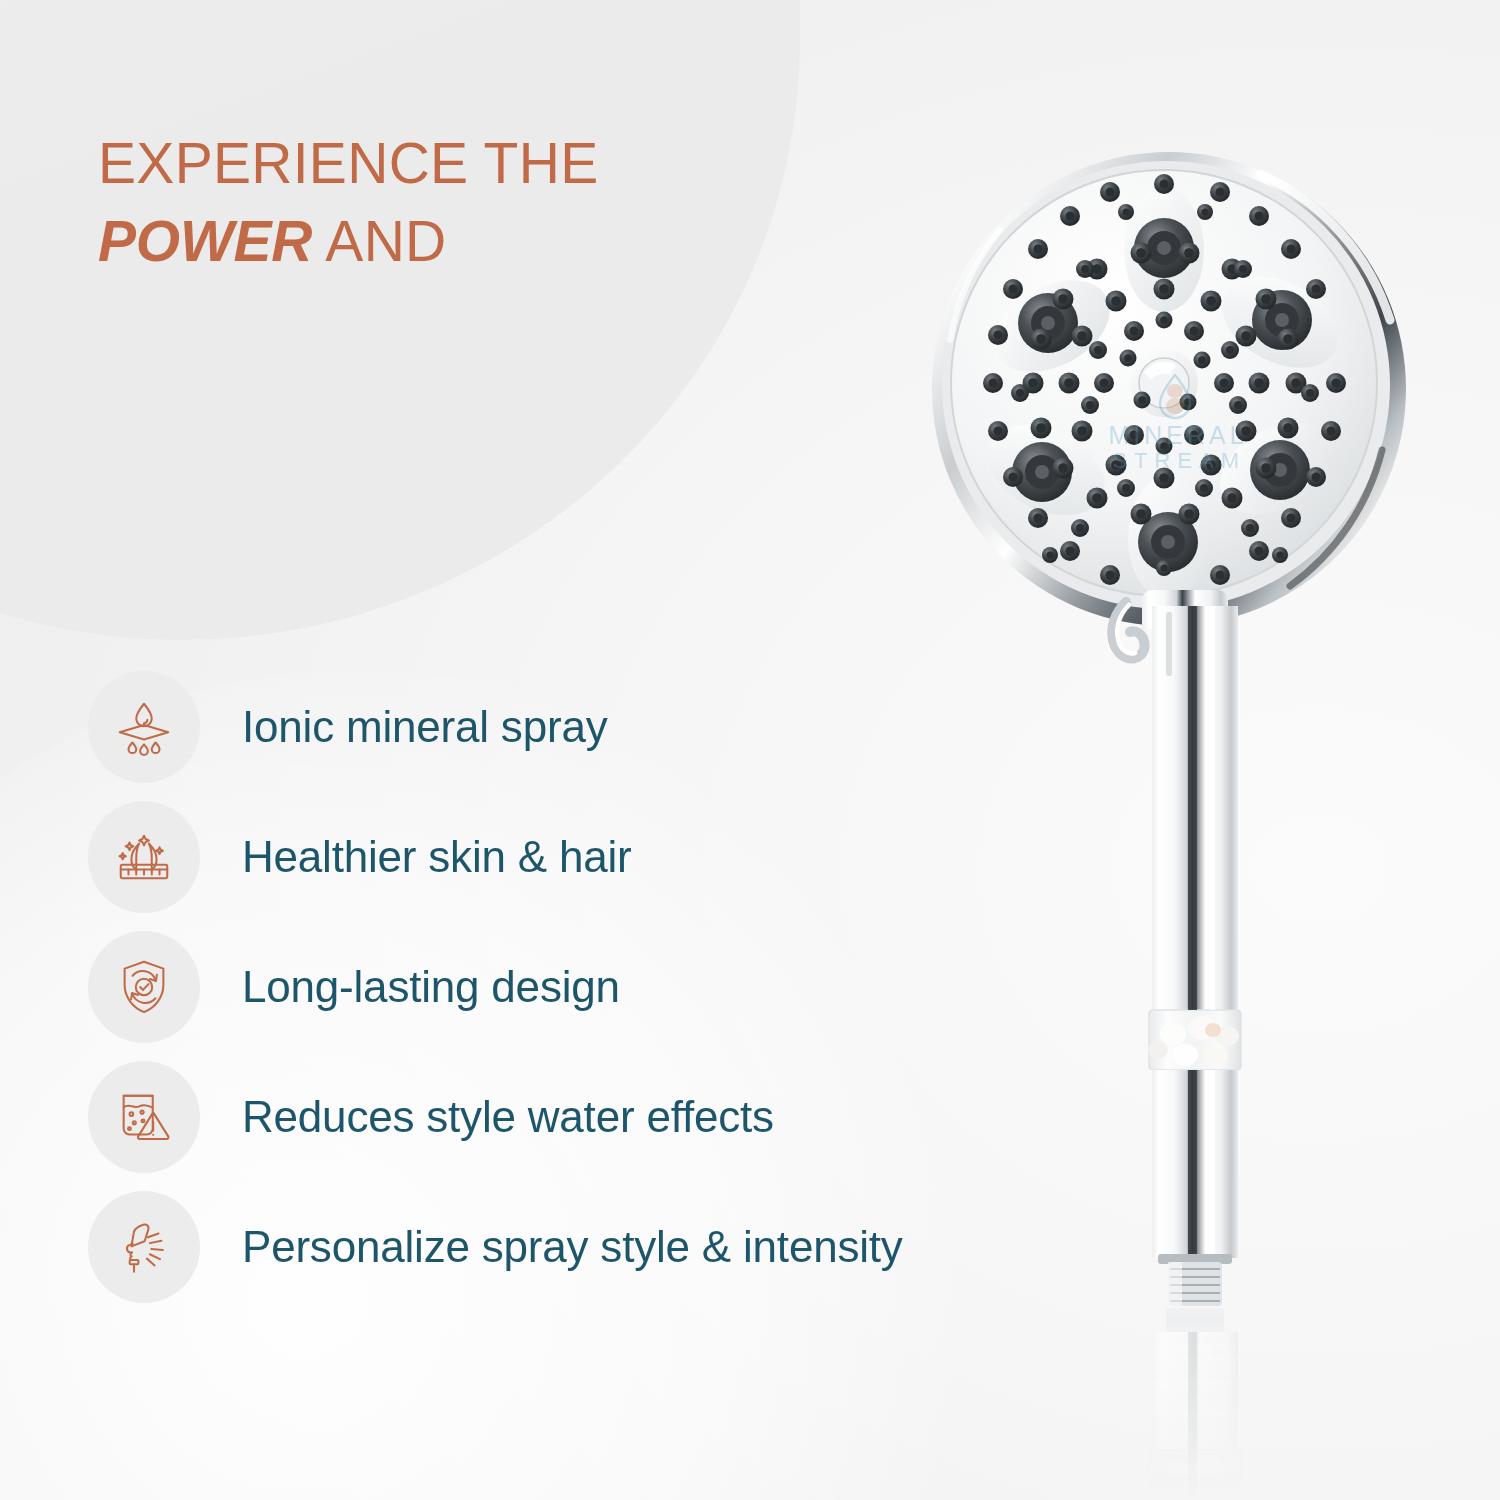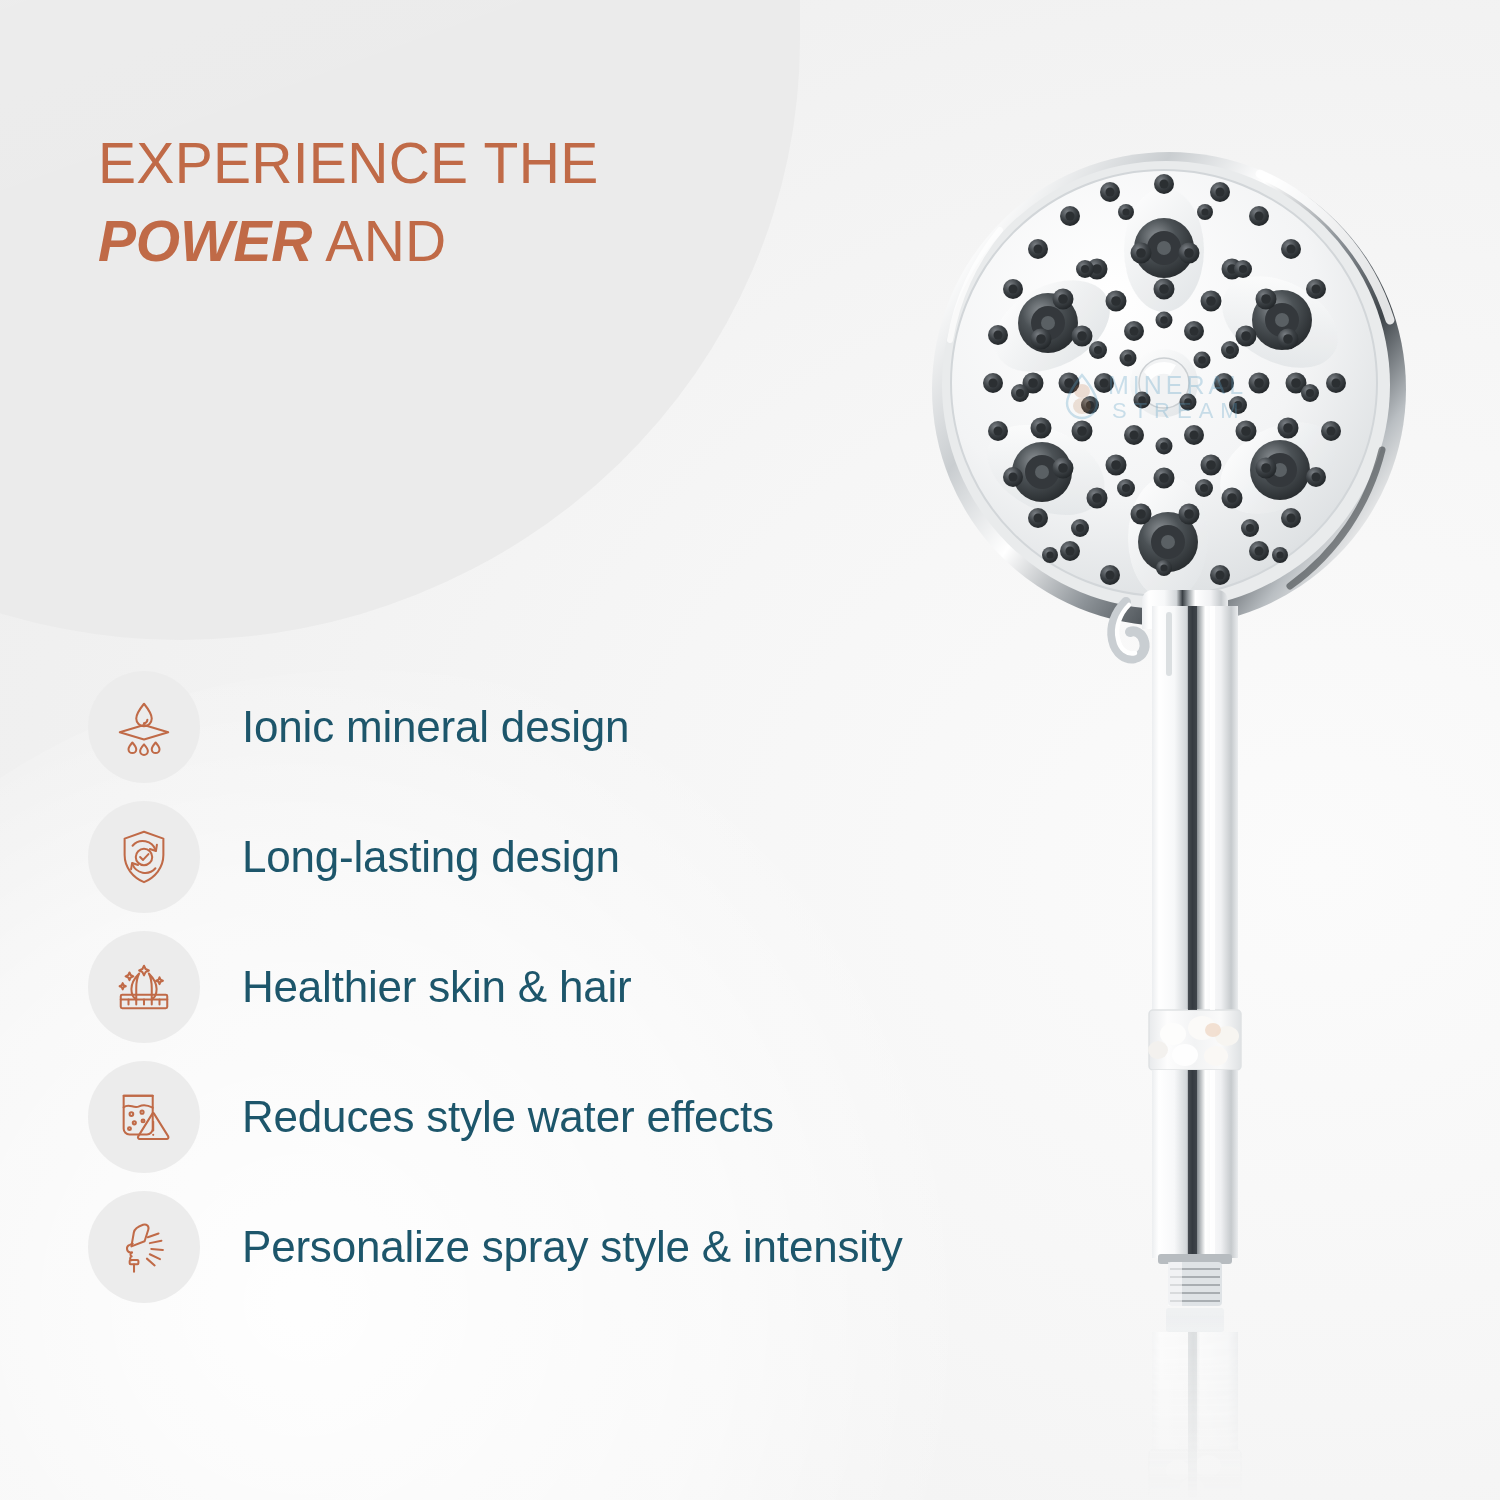--- a/index.html
+++ b/index.html
@@ -133,21 +133,21 @@
   .watermark {
     position: absolute;
     left: 1062px;
     top: 372px;
     width: 232px;
     height: 84px;
     z-index: 6;
     pointer-events: none;
     opacity: 0.30;
   }
-  .wm-row { display: flex; align-items: center; }
+  .wm-row { display: flex; align-items: center; flex-direction: column; }
   .wm-mark {
     width: 40px; height: 50px;
     position: relative;
     margin-right: 6px;
     flex: 0 0 40px;
   }
   .wm-text {
     color: #5b9fc4;
     font-size: 25px;
     letter-spacing: 4px;
@@ -175,53 +175,53 @@
       <div class="feature-icon-wrap">
         <svg viewBox="0 0 64 64" fill="none" stroke="#c06a47" stroke-width="2.1" stroke-linecap="round" stroke-linejoin="round">
           <path d="M32 8c0 0-8 10-8 15.2A8 8 0 0 0 40 23.2C40 18 32 8 32 8z"></path>
           <path d="M35.5 24.5a3.6 3.6 0 0 1-3.6 3.6"></path>
           <path d="M32 30 7 37.5 32 45l25-7.5L32 30z"></path>
           <path d="M20 48c0 0-4 4.6-4 6.9a4 4 0 0 0 8 0C24 52.6 20 48 20 48z"></path>
           <path d="M32 50c0 0-4 4.6-4 6.9a4 4 0 0 0 8 0C36 54.6 32 50 32 50z"></path>
           <path d="M44 48c0 0-4 4.6-4 6.9a4 4 0 0 0 8 0C48 52.6 44 48 44 48z"></path>
         </svg>
       </div>
-      <div class="feature-label">Ionic mineral design</div>
-    </div>
-
-    <div class="feature">
-      <div class="feature-icon-wrap">
-        <svg viewBox="0 0 64 64" fill="none" stroke="#c06a47" stroke-width="2.1" stroke-linecap="round" stroke-linejoin="round">
-          <path d="M32 6 12 13v17c0 13 8.6 23 20 28 11.4-5 20-15 20-28V13L32 6z"></path>
-          <path d="M44 25a14 14 0 0 0-23.8-4.6"></path>
-          <path d="M20 39a14 14 0 0 0 23.8 4.6"></path>
-          <path d="M45.3 19.4 44.3 25.8l-6.2-2.1"></path>
-          <path d="M18.7 44.6l1-6.4 6.2 2.1"></path>
-          <circle cx="32" cy="32" r="8.5"></circle>
-          <path d="m28 32 3 3 5.6-6"></path>
-        </svg>
-      </div>
-      <div class="feature-label">Long-lasting design</div>
+      <div class="feature-label">Ionic mineral spray</div>
     </div>
 
     <div class="feature">
       <div class="feature-icon-wrap">
         <svg viewBox="0 0 64 64" fill="none" stroke="#c06a47" stroke-width="2.1" stroke-linecap="round" stroke-linejoin="round">
           <rect x="8" y="40" width="48" height="14" rx="1.5"></rect>
           <path d="M8 45h48"></path>
           <path d="M24 50V45M32 50V45M40 50V45M16 50V45M48 50V45"></path>
           <path d="M24 45V33c0-6 1-11 3-15-4 4-8 9-8 16 0 5 2 9 5 11z"></path>
           <path d="M40 45V33c0-6-1-11-3-15 4 4 8 9 8 16 0 5-2 9-5 11z"></path>
           <path d="M32 10l1.6 3.4L37 15l-3.4 1.6L32 20l-1.6-3.4L27 15l3.4-1.6L32 10z"></path>
           <path d="M17 17l1.2 2.6L21 21l-2.8 1.2L17 25l-1.2-2.8L13 21l2.8-1.4L17 17z"></path>
           <path d="M48 22l1.1 2.4L51.5 25.5 49 26.6 48 29l-1-2.4L44.5 25.5 47 24.4 48 22z"></path>
           <path d="M10 28l1 2.2 2.2 1-2.2 1-1 2.2-1-2.2L6.8 31.2l2.2-1L10 28z"></path>
         </svg>
       </div>
       <div class="feature-label">Healthier skin &amp; hair</div>
+    </div>
+
+    <div class="feature">
+      <div class="feature-icon-wrap">
+        <svg viewBox="0 0 64 64" fill="none" stroke="#c06a47" stroke-width="2.1" stroke-linecap="round" stroke-linejoin="round">
+          <path d="M32 6 12 13v17c0 13 8.6 23 20 28 11.4-5 20-15 20-28V13L32 6z"></path>
+          <path d="M44 25a14 14 0 0 0-23.8-4.6"></path>
+          <path d="M20 39a14 14 0 0 0 23.8 4.6"></path>
+          <path d="M45.3 19.4 44.3 25.8l-6.2-2.1"></path>
+          <path d="M18.7 44.6l1-6.4 6.2 2.1"></path>
+          <circle cx="32" cy="32" r="8.5"></circle>
+          <path d="m28 32 3 3 5.6-6"></path>
+        </svg>
+      </div>
+      <div class="feature-label">Long-lasting design</div>
     </div>
 
     <div class="feature">
       <div class="feature-icon-wrap">
         <svg viewBox="0 0 64 64" fill="none" stroke="#c06a47" stroke-width="2.1" stroke-linecap="round" stroke-linejoin="round">
           <path d="M11 10h30v34a6 6 0 0 1-6 6H17a6 6 0 0 1-6-6V10z"></path>
           <path d="M11 10h30"></path>
           <path d="M11 22c6-5 10 2 16-1 5-2.4 9-1.2 14 1.4"></path>
           <circle cx="19" cy="29" r="1.9"></circle>
           <circle cx="30" cy="27" r="1.6"></circle>

